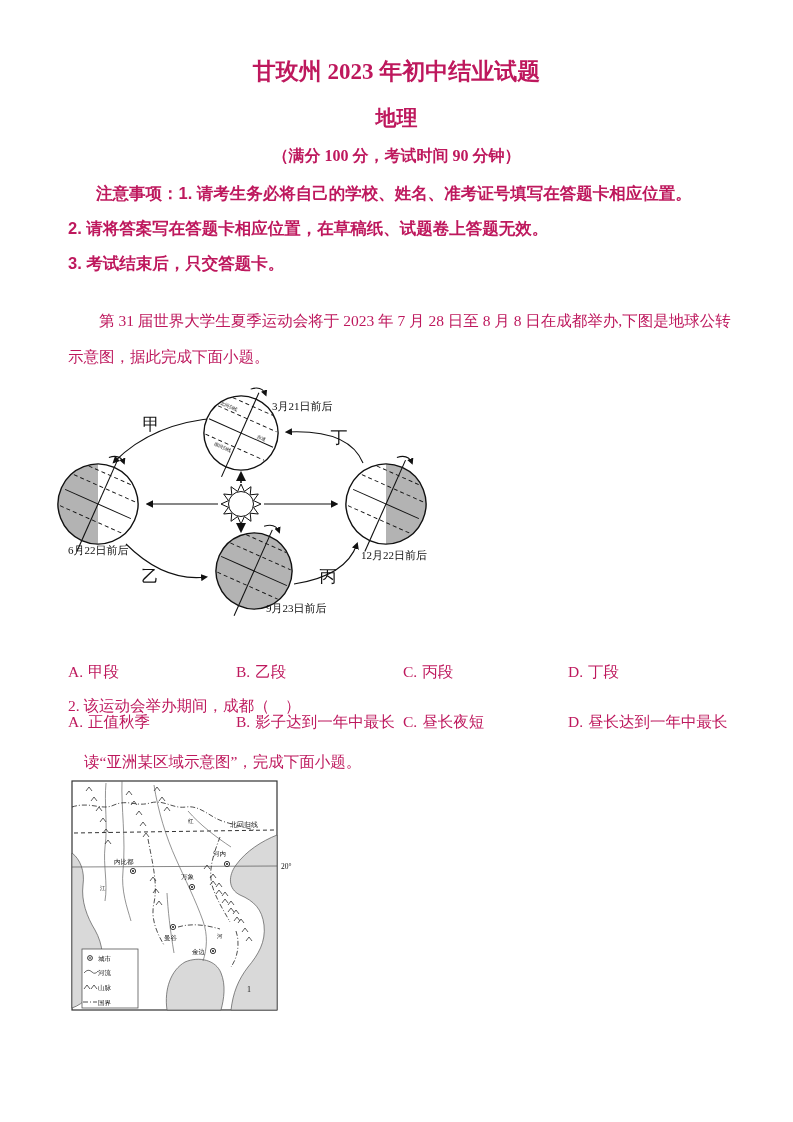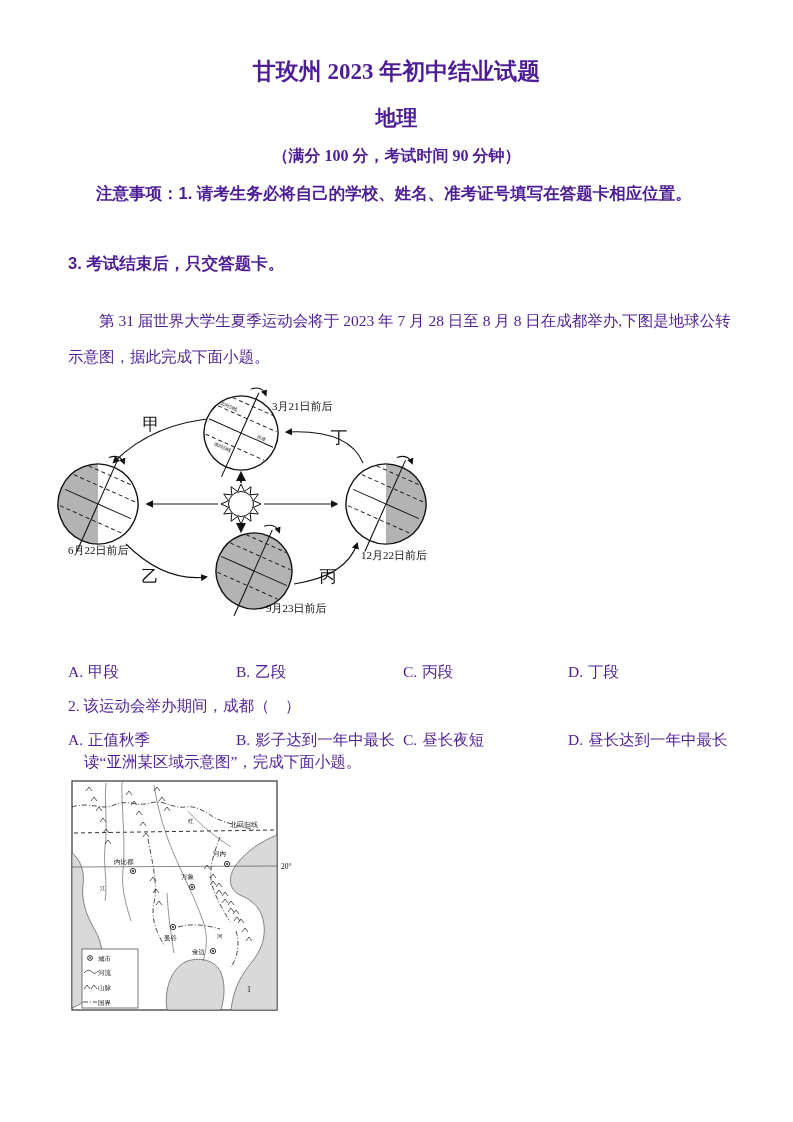--- a/index.html
+++ b/index.html
@@ -1,50 +1,51 @@
 <!DOCTYPE html>
 <html><head>
 <meta charset="utf-8">
 <style>
   html,body{margin:0;padding:0;background:#fff;}
   .page{position:relative;width:793px;height:1122px;background:#fff;overflow:hidden;
-        font-family:"Liberation Serif",serif;color:#4c1d95;text-decoration:underline;}
+        font-family:"Liberation Serif",serif;color:#be185d;text-decoration:underline;}
   .ctr{position:absolute;left:0;right:0;text-align:center;white-space:nowrap;}
   .title{top:56px;font-size:23px;font-weight:bold;}
   .subject{top:104px;font-size:21px;font-weight:bold;}
   .meta{top:146px;font-size:16px;font-weight:bold;}
   .hei{font-family:"Liberation Sans",sans-serif;font-weight:bold;}
   .notice{position:absolute;left:68px;font-size:16.5px;white-space:nowrap;}
   .n1{top:183px;margin-left:28px;} .n2{top:218px;} .n3{top:253px;} .sec{top:287px;}
   .intro{position:absolute;left:68px;top:303px;width:676px;font-size:15.5px;
          line-height:36px;text-indent:2em;margin:0;}
   .qstem{position:absolute;left:68px;font-size:15.5px;white-space:nowrap;}
   .q1{top:628px;} .q2{top:696px;}
   .optrow{position:absolute;left:0;right:0;height:22px;font-size:15.5px;}
-  .r1{top:662px;} .r2{top:730px;}
+  .r1{top:662px;} .r2{top:712px;}
   .opt{position:absolute;white-space:nowrap;}
   .opt span{margin-right:5px;}
   .c1{left:68px;text-align:right;} .c2{left:236px;text-align:right;} .c3{left:403px;} .c4{left:568px;}
   .mapintro{position:absolute;left:53px;top:752px;font-size:15.5px;text-indent:2em;white-space:nowrap;}
   .rev{position:absolute;left:56px;top:386px;}
   .asiamap{position:absolute;left:70px;top:777px;}
   svg text{font-family:"Liberation Serif",serif;fill:#111;}
   .seglab{font-size:17px;}
   .datelab{font-size:11px;}
 </style>
 </head>
 <body>
 
 <div class="page">
 
   <div class="ctr title">甘玫州 2023 年初中结业试题</div>
   <div class="ctr subject">地理</div>
   <div class="ctr meta">（满分 100 分，考试时间 90 分钟）</div>
 
   <div class="notice hei n1">注意事项：1. 请考生务必将自己的学校、姓名、准考证号填写在答题卡相应位置。</div>
+  <div class="notice hei n2">2. 请将答案写在答题卡相应位置，在草稿纸、试题卷上答题无效。</div>
   <div class="notice hei n3">3. 考试结束后，只交答题卡。</div>
 
   <p class="intro">第 31 届世界大学生夏季运动会将于 2023 年 7 月 28 日至 8 月 8 日在成都举办,下图是地球公转示意图，据此完成下面小题。</p>
 
   <svg class="rev" width="405" height="240" viewBox="0 0 405 240">
     <defs>
       <marker id="ah" viewBox="0 0 10 10" refX="7" refY="5" markerWidth="6.5" markerHeight="6.5" orient="auto-start-reverse">
         <path d="M0,0L10,5L0,10z" fill="#111"></path>
       </marker>
     </defs>

